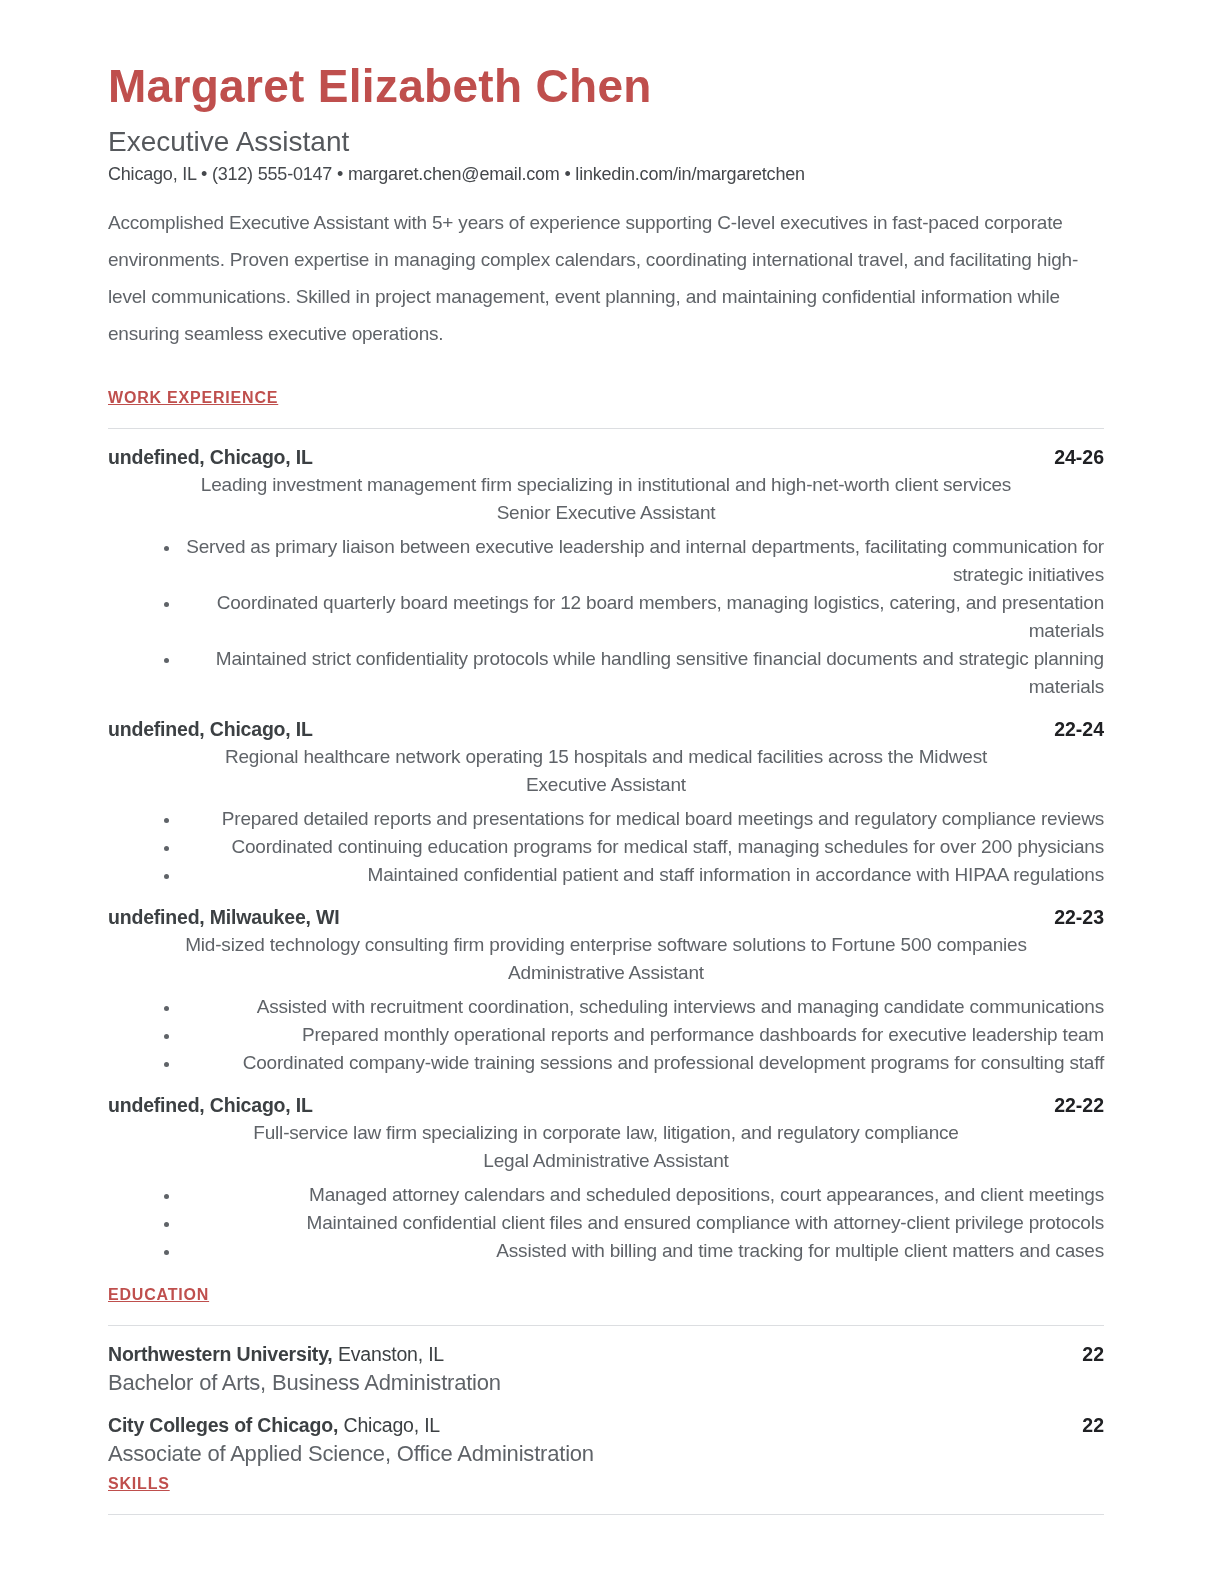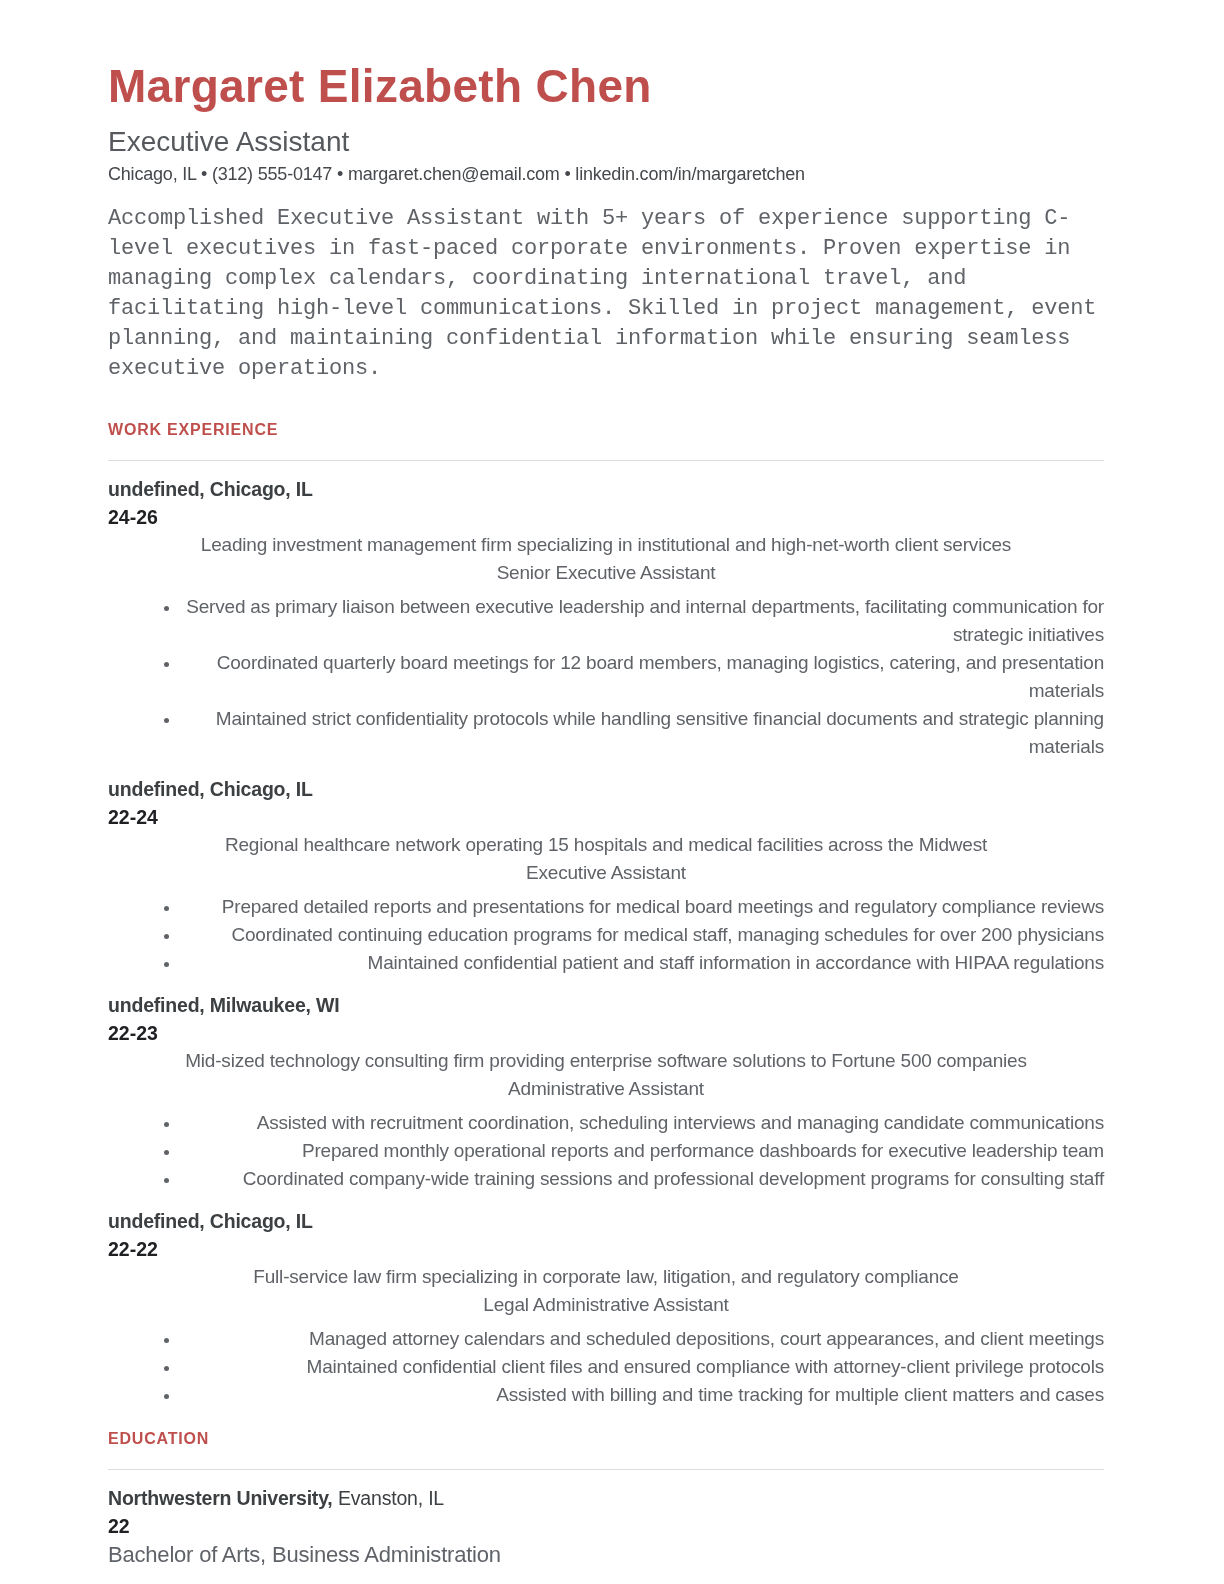--- a/index.html
+++ b/index.html
@@ -39,49 +39,48 @@
   }
   .contact {
     margin-top: 2px;
     font-size: 18px;
     color: #45484c;
     line-height: 24px;
     letter-spacing: -0.2px;
   }
   .summary {
     margin-top: 18px;
-    font-size: 22px;
-    line-height: 30px;
-    color: var(--body-text);
-    letter-spacing: -0.2px;
-    font-family: Liberation Mono, monospace;
+    font-size: 19px;
+    line-height: 37px;
+    color: var(--body-text);
+    letter-spacing: -0.2px;
   }
   .section-heading {
     font-size: 16px;
     font-weight: 700;
     letter-spacing: 0.8px;
     color: var(--accent);
     line-height: 20px;
+    text-decoration: underline;
   }
   .section-heading.work { margin-top: 36px; }
   .section-heading.education { margin-top: 20px; }
   .section-heading.skills { margin-top: 6px; }
   .rule {
     border: none;
     border-top: 1px solid var(--divider);
     margin-top: 20px;
   }
   .job { margin-top: 14px; margin-bottom: 12px; }
   .job-header, .edu-header {
     display: flex;
     justify-content: space-between;
     align-items: baseline;
     font-size: 19.5px;
     line-height: 28px;
-    flex-direction: column;
   }
   .company {
     font-weight: 700;
     color: var(--heading-text);
     letter-spacing: -0.2px;
   }
   .dates {
     font-weight: 700;
     color: var(--date-text);
     white-space: nowrap;

